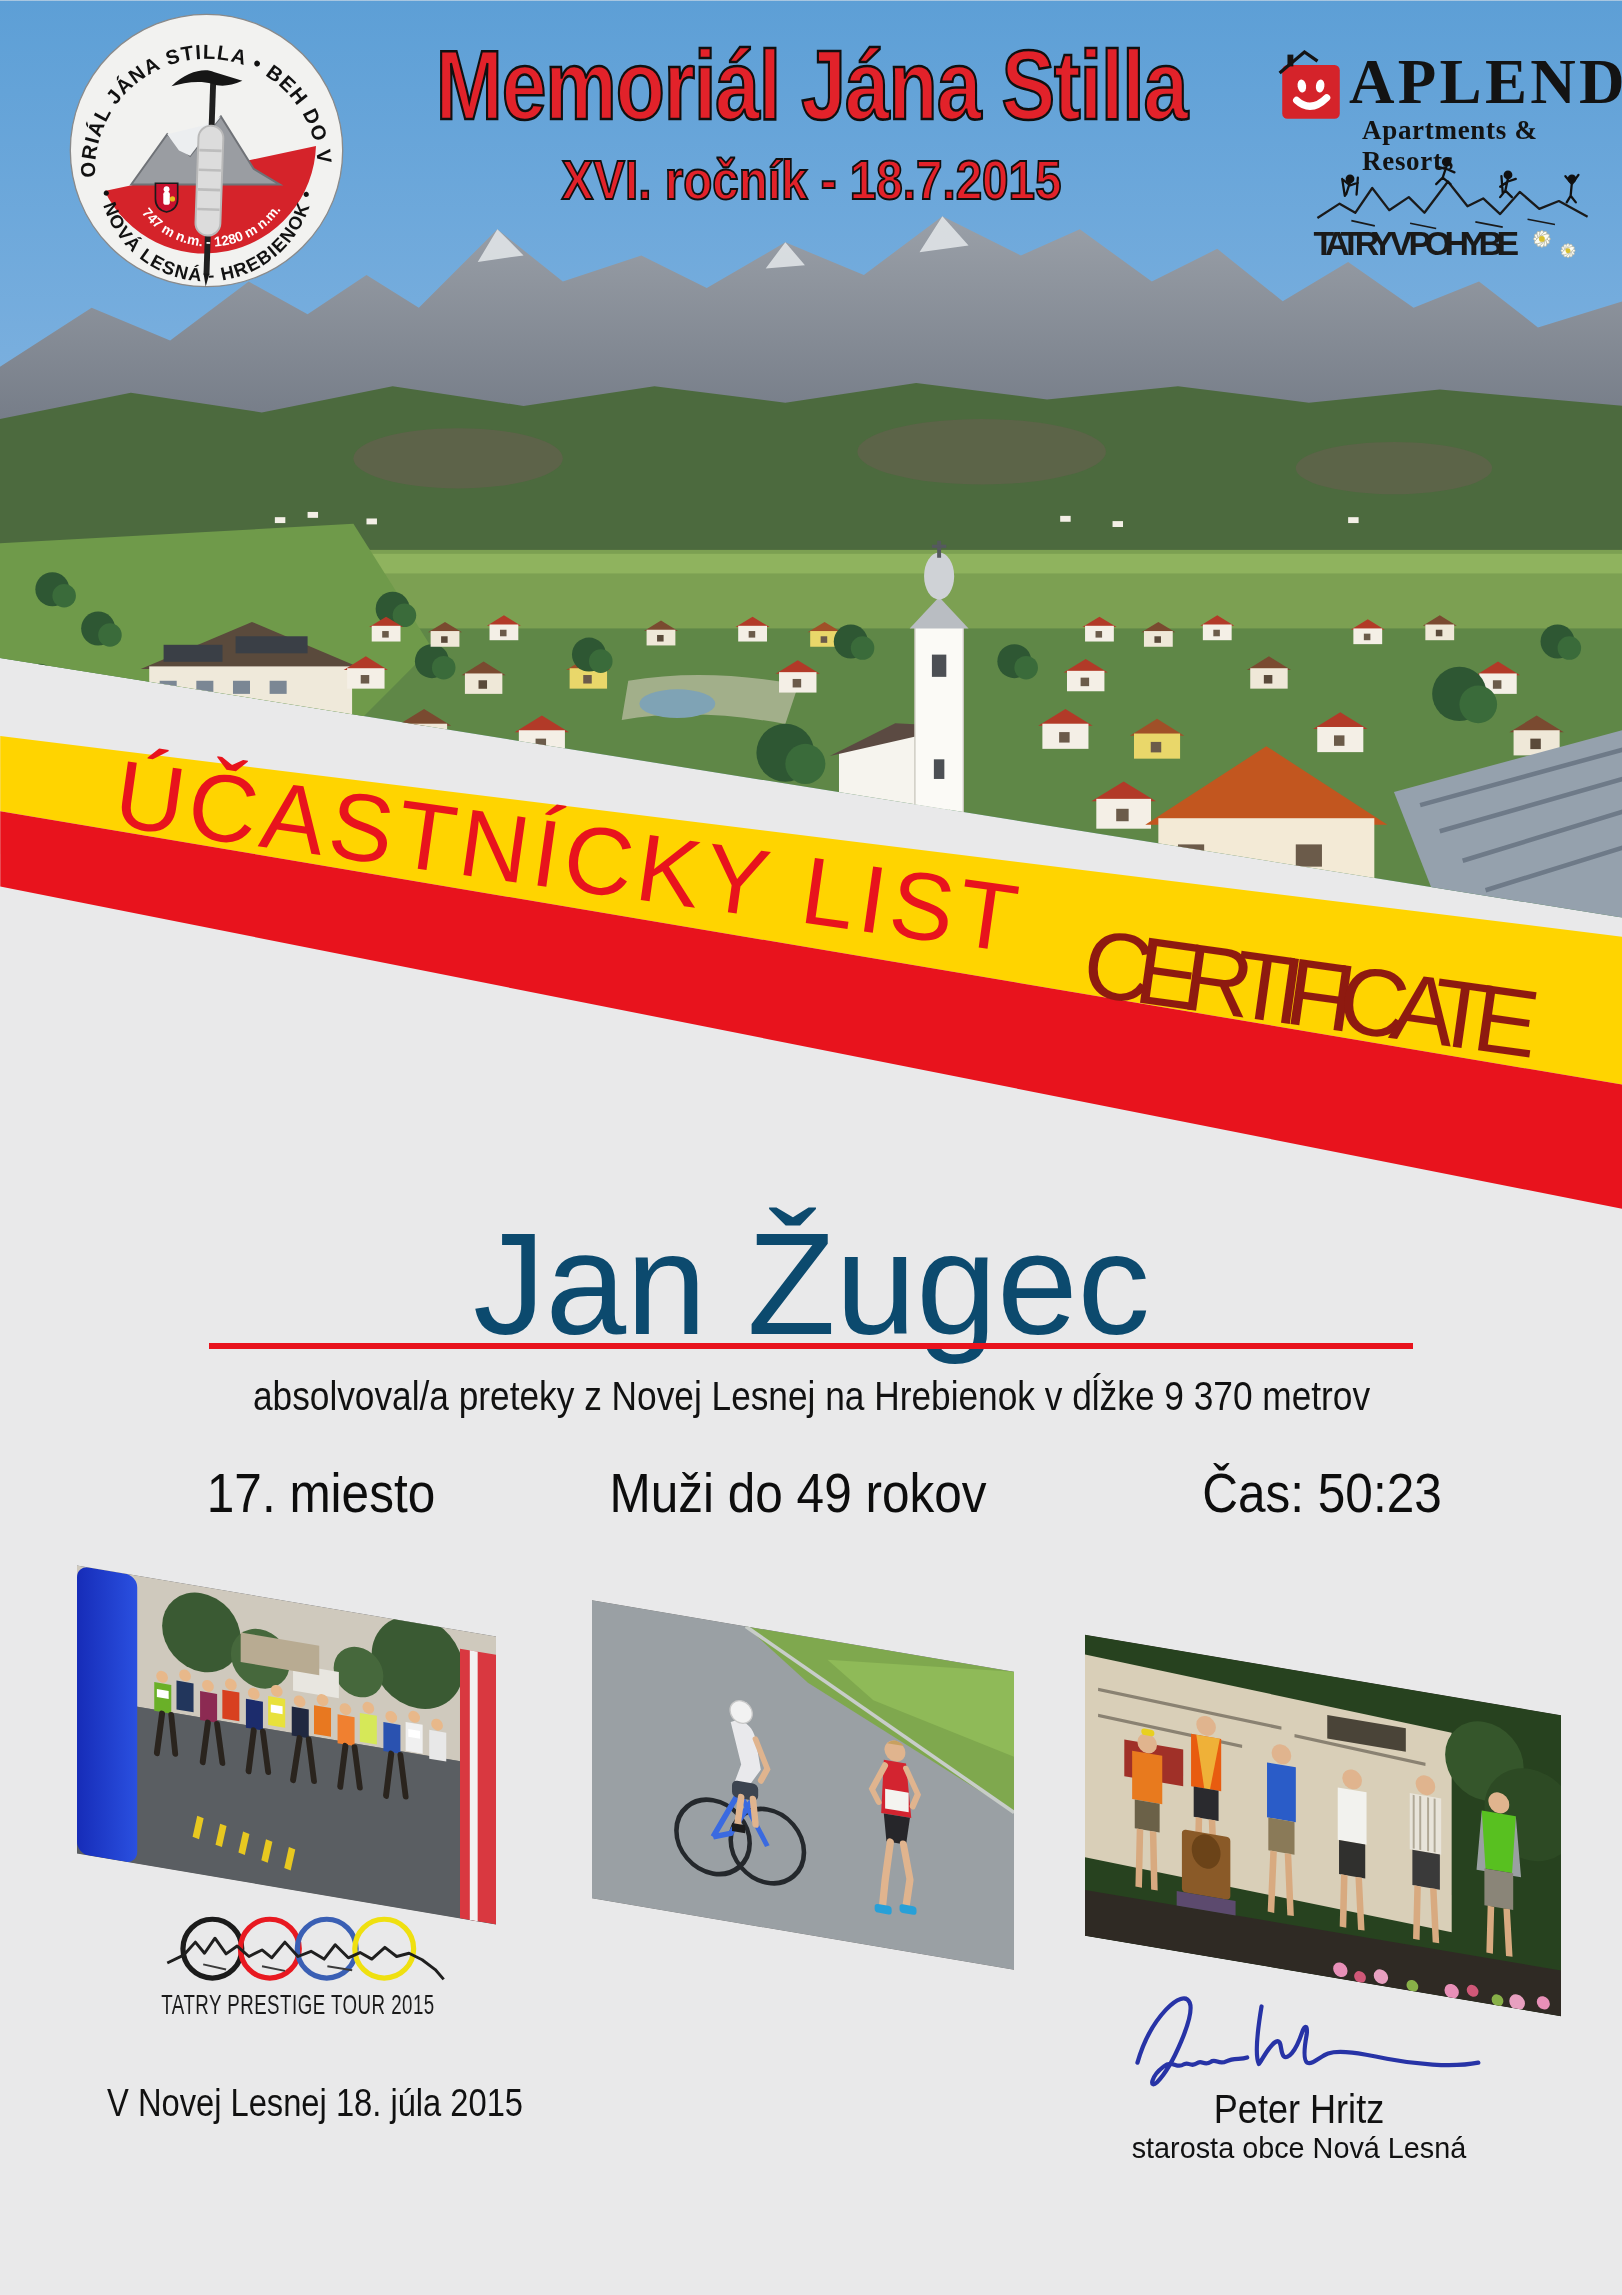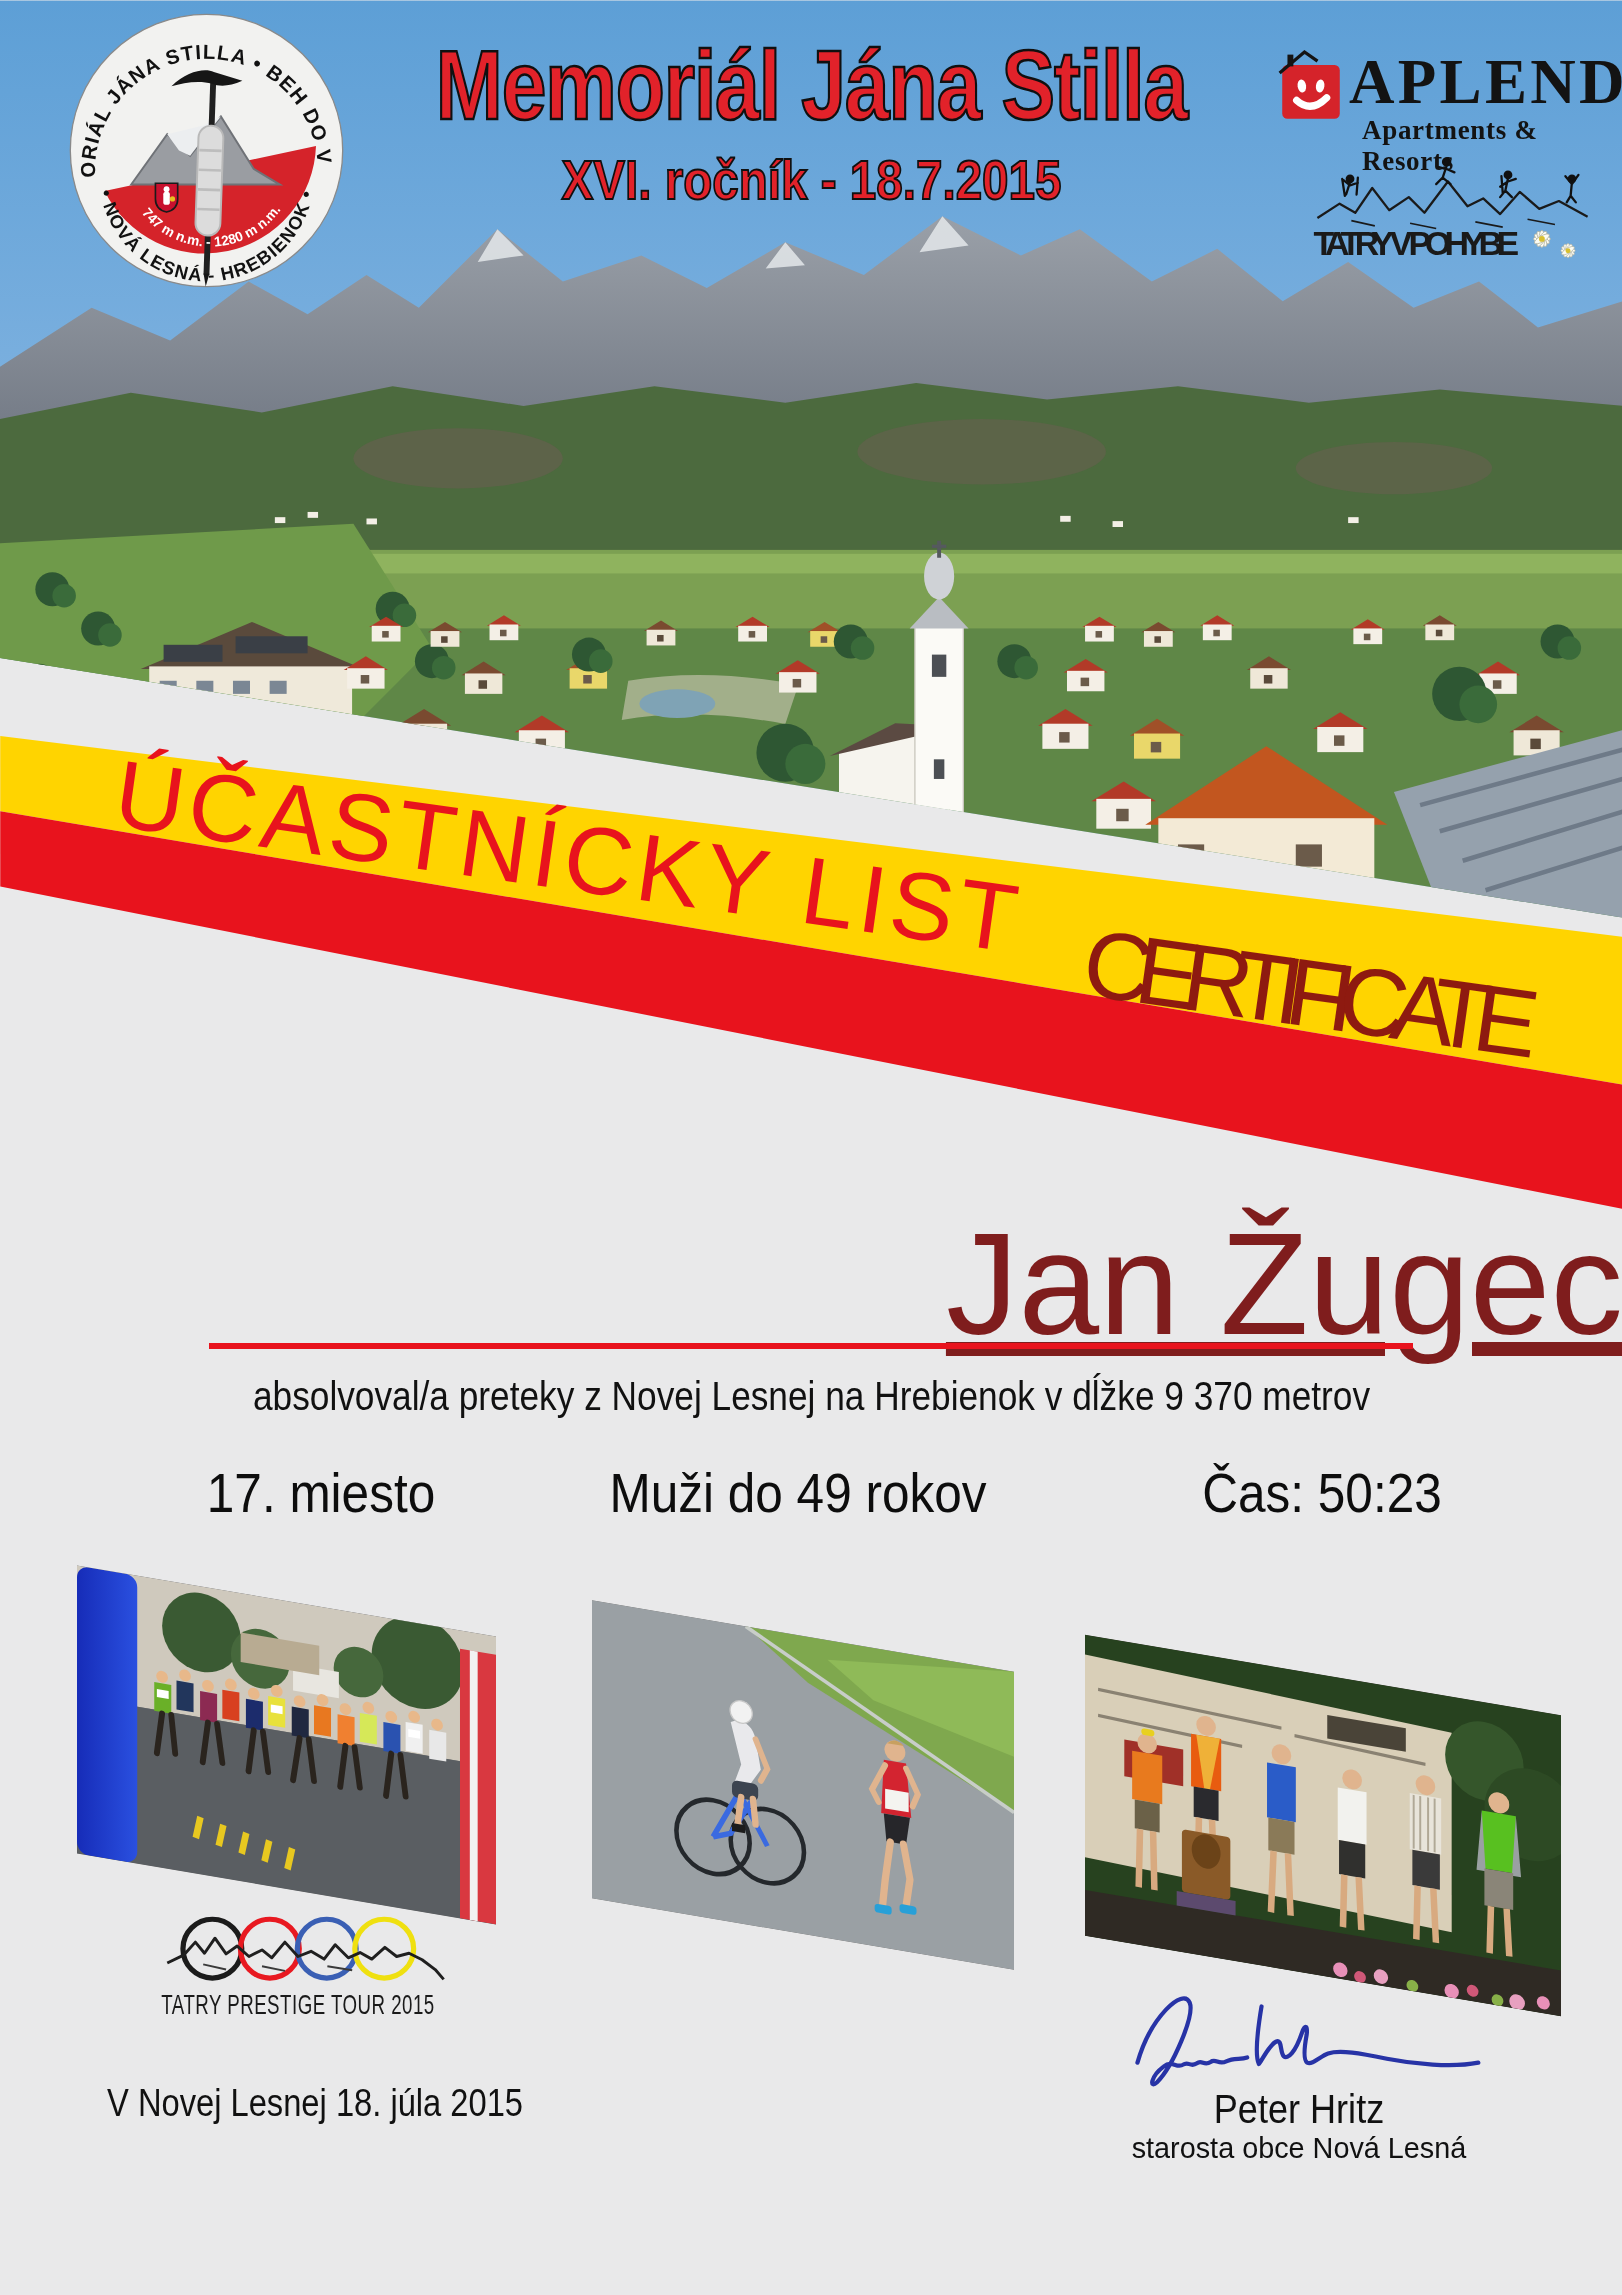--- a/index.html
+++ b/index.html
@@ -12,22 +12,22 @@
   #main-title{left:0;right:0;top:29px;text-align:center;font-size:98px;font-weight:bold;
     color:#e2222a;-webkit-text-stroke:2.6px #101010;letter-spacing:-1.3px;
     transform:scaleX(.82);white-space:nowrap;}
   #subtitle{left:0;right:0;top:147px;text-align:center;font-size:56px;font-weight:bold;
     color:#e2222a;-webkit-text-stroke:2px #101010;transform:scaleX(.85);white-space:nowrap;}
   #aplend-name{left:1349px;top:46px;font-family:"Liberation Serif",serif;font-weight:bold;
     font-size:63px;color:#131313;letter-spacing:3.3px;}
   #aplend-tagline{left:1362px;top:115px;font-family:"Liberation Serif",serif;font-weight:bold;
     font-size:27px;color:#131313;letter-spacing:0.7px;}
   
-  #participant-name{left:0;right:0;top:1212px;text-align:right;font-size:145px;color:#7f1d1d;
-    line-height:1;white-space:nowrap;text-decoration:underline;}
+  #participant-name{left:0;right:0;top:1212px;text-align:center;font-size:145px;color:#0c4a6e;
+    line-height:1;white-space:nowrap;}
   #name-underline{left:209px;top:1343px;width:1204px;height:5.9px;background:#e8131d;}
   #statement{left:0;right:0;top:1373px;text-align:center;font-size:41px;color:#111;
     transform:scaleX(.86);white-space:nowrap;}
   .result-item{top:1461px;font-size:55px;color:#0d0d0d;white-space:nowrap;}
   #result-place{left:321px;transform:translateX(-50%) scaleX(.9);}
   #result-category{left:798px;transform:translateX(-50%) scaleX(.9);}
   #result-time{left:1322px;transform:translateX(-50%) scaleX(.9);}
   
   .photo-tile{overflow:hidden;background:#777;}
   #photo-start{left:77px;top:1601px;width:419px;height:288px;transform:skewY(9.6deg);}

